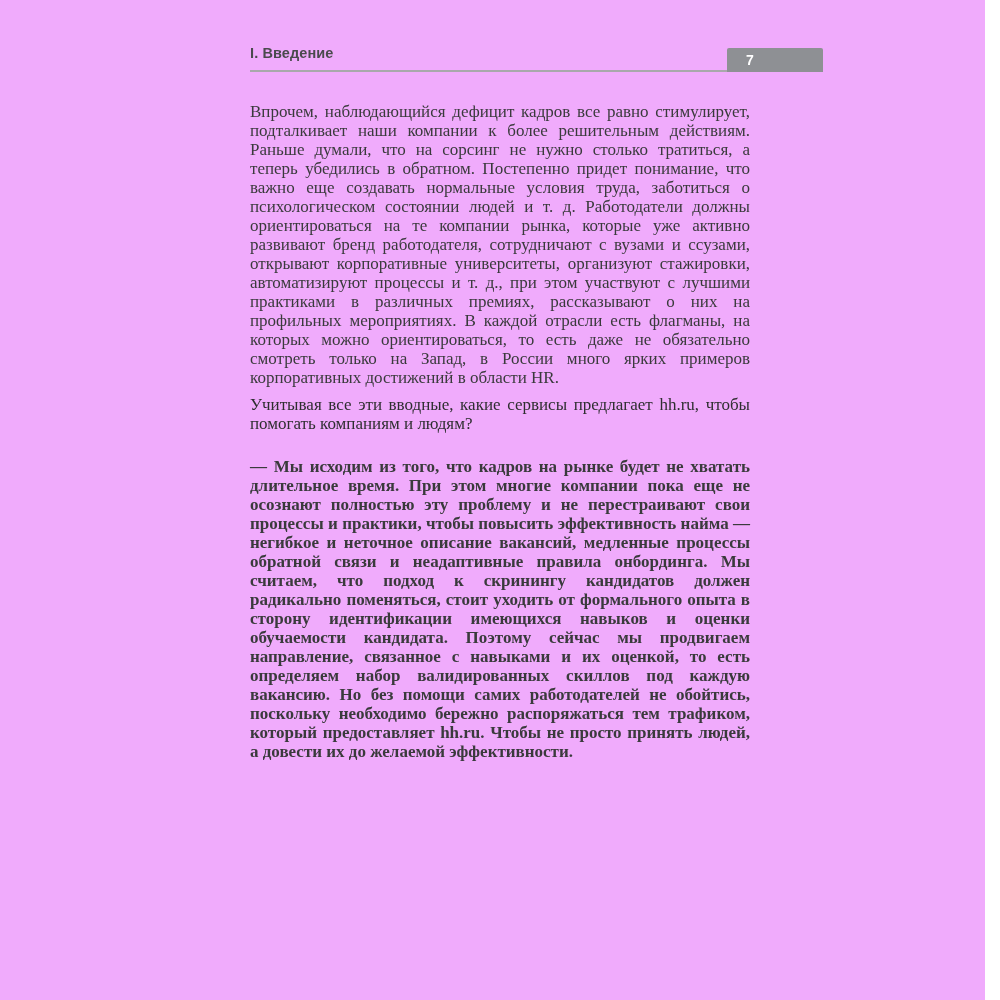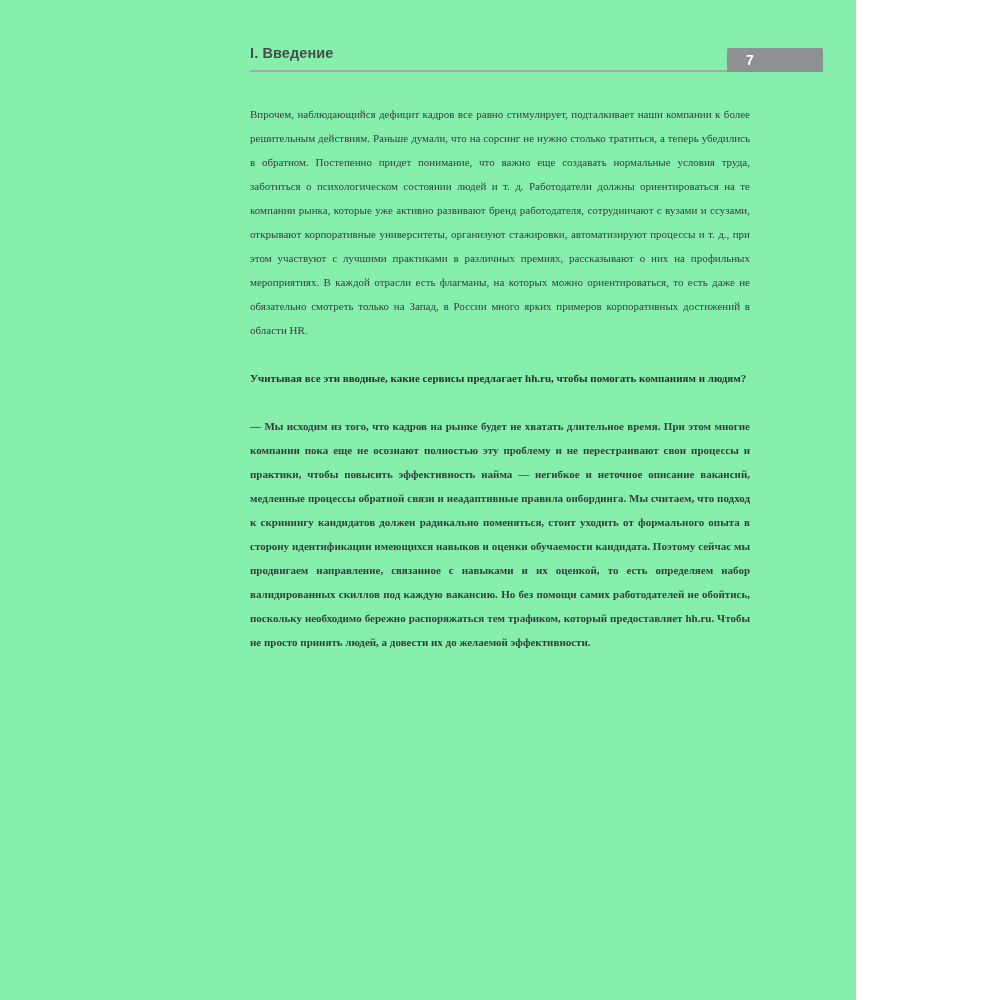--- a/index.html
+++ b/index.html
@@ -11,23 +11,23 @@
     width: 1000px;
     height: 1000px;
     background: #ffffff;
     font-family: "Liberation Serif", "DejaVu Serif", serif;
     color: #3a3a3c;
     overflow: hidden;
   }
 
   .page {
     position: relative;
-    width: 856px;
+    width: 985px;
     height: 1000px;
-    background: #86efac;
+    background: #f0abfc;
     box-sizing: border-box;
     padding-left: 28px;
   }
 
   
   .page-header {
     position: absolute;
     left: 250px;
     top: 44px;
     width: 573px;
@@ -81,37 +81,37 @@
   
   .content {
     position: absolute;
     left: 250px;
     top: 102px;
     width: 500px;
   }
 
   .para {
     margin: 0 0 0 0;
-    font-size: 11px;
-    line-height: 24px;
+    font-size: 17px;
+    line-height: 19px;
     text-align: justify;
     text-justify: inter-word;
     hyphens: manual;
     color: #3a3a3c;
   }
 
   .para + .para {
     margin-top: 19px;
     font-weight: bold;
   }
 
   .para.question {
-    font-weight: 700;
+    font-weight: 400;
     color: #2e2e30;
-    margin-top: 24px;
+    margin-top: 8px;
   }
 
   .para.answer {
     margin-top: 24px;
   }
 </style>
 </head>
 <body>
 
 <div class="page">

